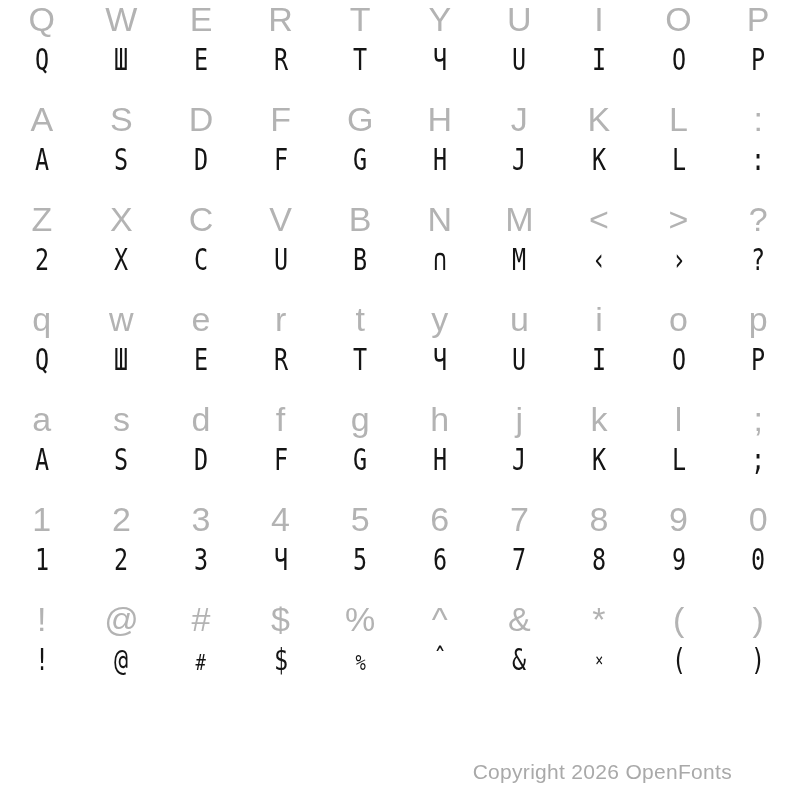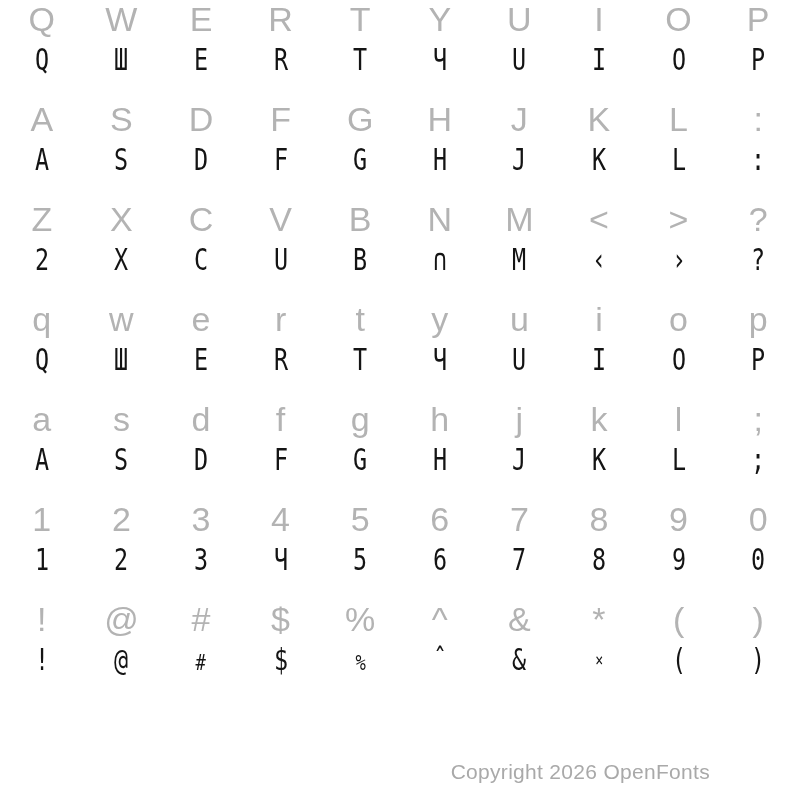--- a/index.html
+++ b/index.html
@@ -33,21 +33,21 @@
     font-family: "DejaVu Sans Mono", monospace;
     color: var(--black, #141414);
   }
   .g { display: inline-block; transform: scaleX(0.78); transform-origin: 50% 100%; }
   .g.sm  { font-size: 22px; }
   .g.sup { font-size: 17px; vertical-align: 7px; }
 
   .footer {
     position: absolute;
     top: 760px;
-    right: 90px;
+    right: 68px;
     font-size: 21px;
     letter-spacing: 0.3px;
     color: var(--footer, #a9a9a9);
     font-family: "Liberation Sans", sans-serif;
   }
 </style>
 </head>
 <body style="background: rgb(255, 255, 255);">
 
 <div class="page">

